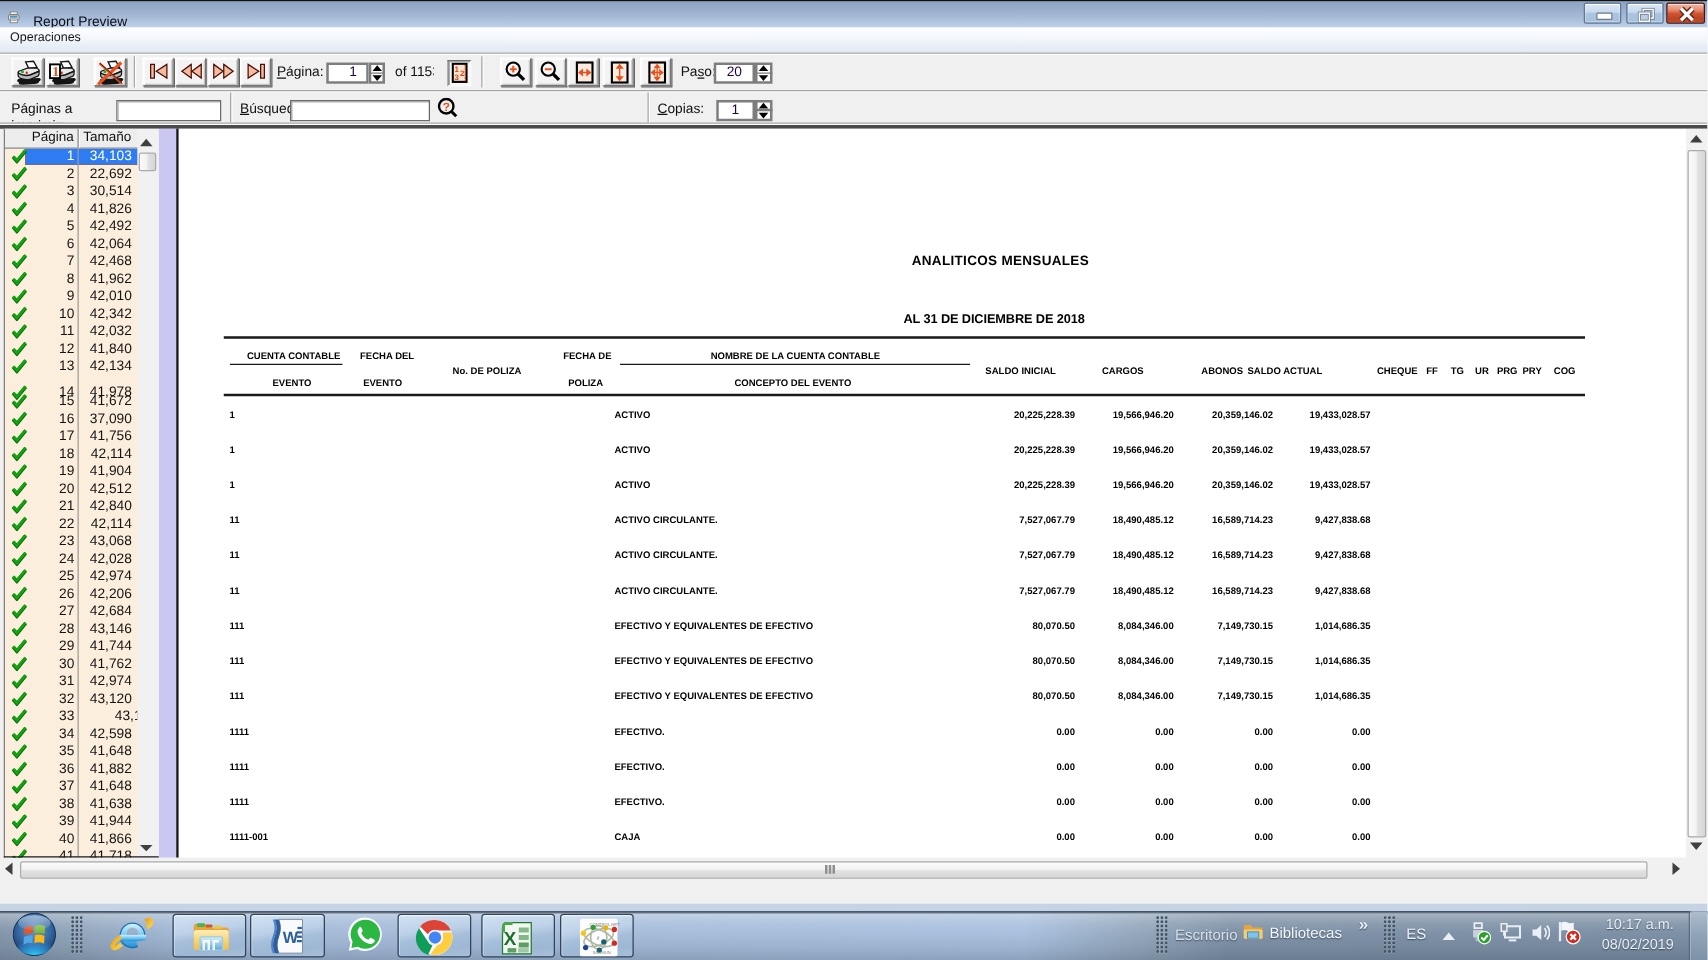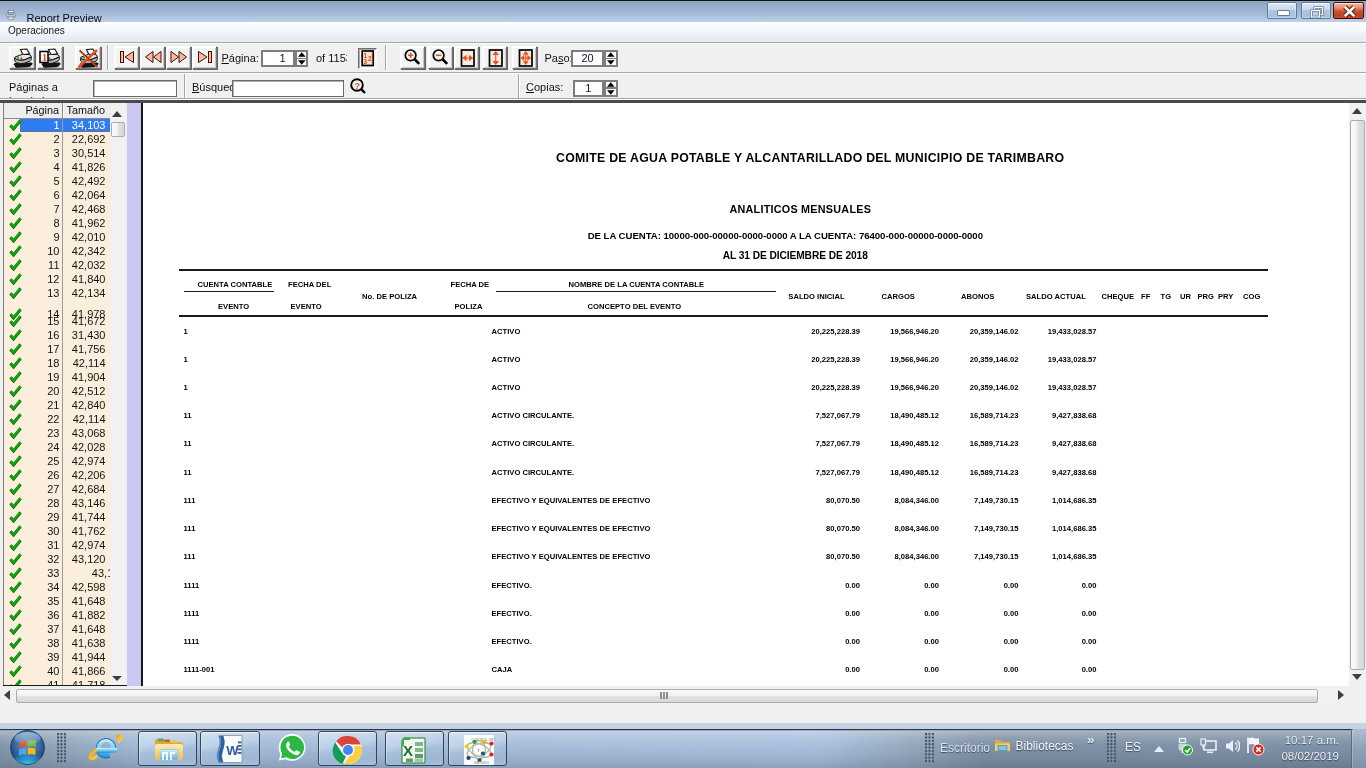--- a/index.html
+++ b/index.html
@@ -365,21 +365,21 @@
         </svg></div>
       <div class="a gnum" style="left:20px;width:35.5px;color:#141414;">15</div>
       <div class="a gnum" style="left:60px;width:41.5px;color:#141414;">41,672</div>
     </div>
 <div class="a grow" style="top:225.4px;">
       <div class="a" style="left:5px;top:1px;"><svg width="13" height="12" viewBox="0 0 13 12">
           <path d="M1.5,6.5 L4.5,10 L11.5,1.5" fill="none" stroke="#067206" stroke-width="3"></path>
           <path d="M1.5,6 L4.5,9.5 L11.5,1" fill="none" stroke="#12A512" stroke-width="2"></path>
         </svg></div>
       <div class="a gnum" style="left:20px;width:35.5px;color:#141414;">16</div>
-      <div class="a gnum" style="left:60px;width:41.5px;color:#141414;">31,430</div>
+      <div class="a gnum" style="left:60px;width:41.5px;color:#141414;">37,090</div>
     </div>
 <div class="a grow" style="top:239.4px;">
       <div class="a" style="left:5px;top:1px;"><svg width="13" height="12" viewBox="0 0 13 12">
           <path d="M1.5,6.5 L4.5,10 L11.5,1.5" fill="none" stroke="#067206" stroke-width="3"></path>
           <path d="M1.5,6 L4.5,9.5 L11.5,1" fill="none" stroke="#12A512" stroke-width="2"></path>
         </svg></div>
       <div class="a gnum" style="left:20px;width:35.5px;color:#141414;">17</div>
       <div class="a gnum" style="left:60px;width:41.5px;color:#141414;">41,756</div>
     </div>
 <div class="a grow" style="top:253.4px;">
@@ -580,41 +580,39 @@
       <div class="a ghd" style="left:60px;width:41px;text-align:right;">Tamaño</div>
       <div class="a" style="left:58.2px;top:0;width:1px;height:15px;background:#8A8A8A;box-shadow:1px 0 0 #FFFFFF;"></div>
     </div>
 </div>
 <div class="a" id="gsb">
 <div class="a" style="left:2.5px;top:8px;border-left:5.5px solid transparent;border-right:5.5px solid transparent;border-bottom:6px solid #3F3F3F;width:0;height:0;"></div>
 <div class="a sbthumb" style="left:1.5px;top:19.5px;width:14px;height:15px;"></div>
 <div class="a" style="left:2.5px;top:573px;border-left:5px solid transparent;border-right:5px solid transparent;border-top:5.5px solid #3F3F3F;width:0;height:0;"></div>
 </div>
 <div class="a" id="report">
-<div class="a rt nw" style="left:413px;top:48.5px;font-size:12.3px;letter-spacing:0.28px;">COMITE DE AGUA POTABLE Y ALCANTARILLADO DEL MUNICIPIO DE TARIMBARO</div>
 <div class="a rt nw" style="left:586.4px;top:100.5px;font-size:10.8px;letter-spacing:0.25px;">ANALITICOS MENSUALES</div>
-<div class="a rt nw" style="left:444.7px;top:127.5px;font-size:9.6px;letter-spacing:-0.03px;">DE LA CUENTA: 10000-000-00000-0000-0000 A LA CUENTA: 76400-000-00000-0000-0000</div>
 <div class="a rt nw" style="left:579.8px;top:147px;font-size:10.2px;letter-spacing:-0.08px;">AL 31 DE DICIEMBRE DE 2018</div>
 <div class="a rl" style="left:36px;top:166.5px;width:1089px;height:1.6px;"></div>
 <div class="a rl" style="left:41px;top:188px;width:90px;height:1px;"></div>
 <div class="a rl" style="left:353px;top:188px;width:280px;height:1px;"></div>
 <div class="a rl" style="left:36px;top:212.6px;width:1089px;height:1.6px;"></div>
 <div class="a rcell nw" style="left:54.5px;top:177px;">CUENTA CONTABLE</div>
 <div class="a rcell nw" style="left:75px;top:199.5px;">EVENTO</div>
 <div class="a rcell nw" style="left:145px;top:177px;">FECHA DEL</div>
 <div class="a rcell nw" style="left:147.5px;top:199.5px;">EVENTO</div>
 <div class="a rcell nw" style="left:219px;top:189px;">No. DE POLIZA</div>
 <div class="a rcell nw" style="left:307.5px;top:177px;">FECHA DE</div>
 <div class="a rcell nw" style="left:311.5px;top:199.5px;">POLIZA</div>
 <div class="a rcell nw" style="left:425.5px;top:177px;">NOMBRE DE LA CUENTA CONTABLE</div>
 <div class="a rcell nw" style="left:444.5px;top:199.5px;">CONCEPTO DEL EVENTO</div>
 <div class="a rcell nw" style="left:645.3px;top:189px;">SALDO INICIAL</div>
 <div class="a rcell nw" style="left:738.5px;top:189px;">CARGOS</div>
 <div class="a rcell nw" style="left:818px;top:189px;">ABONOS</div>
-<div class="a rcell nw" style="left:883px;top:189px;text-align:center;">SALDO ACTUAL</div>
+<div class="a rcell nw" style="left:855px;top:189px;text-align:center;">SALDO ACTUAL</div>
 <div class="a rcell nw" style="left:958.5px;top:189px;">CHEQUE</div>
 <div class="a rcell nw" style="left:998px;top:189px;">FF</div>
 <div class="a rcell nw" style="left:1017.5px;top:189px;">TG</div>
 <div class="a rcell nw" style="left:1037px;top:189px;">UR</div>
 <div class="a rcell nw" style="left:1054.5px;top:189px;">PRG</div>
 <div class="a rcell nw" style="left:1075px;top:189px;">PRY</div>
 <div class="a rcell nw" style="left:1100px;top:189px;">COG</div>
 <div class="a rcell nw" style="left:40.5px;top:224.0px;">1</div>
 <div class="a rcell nw" style="left:348.5px;top:224.0px;">ACTIVO</div>
 <div class="a rcell rnum" style="left:607px;top:224.0px;">20,225,228.39</div>

